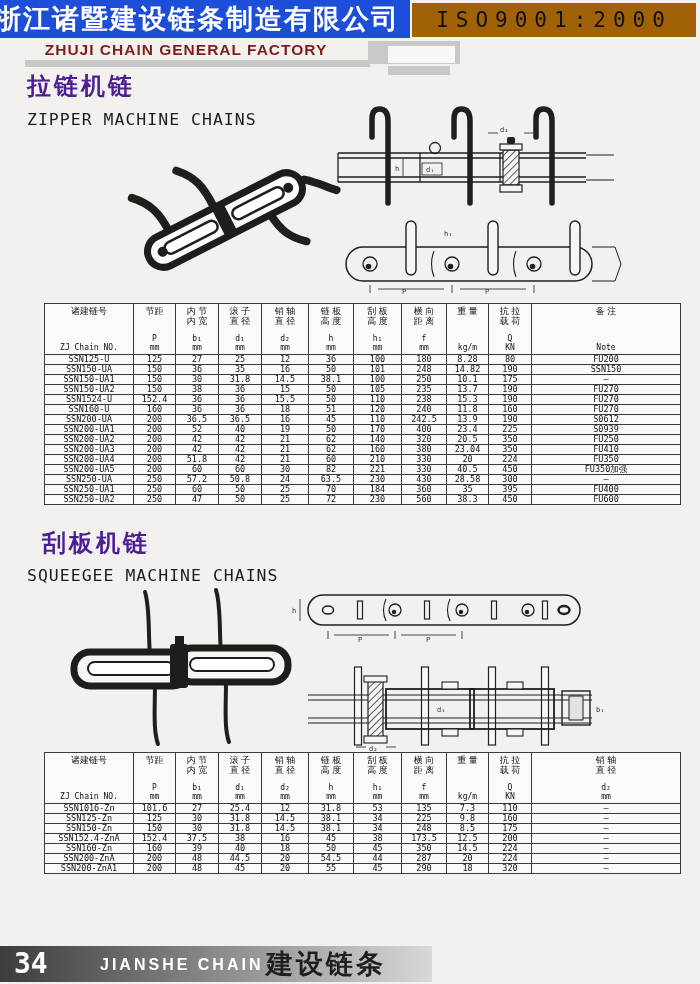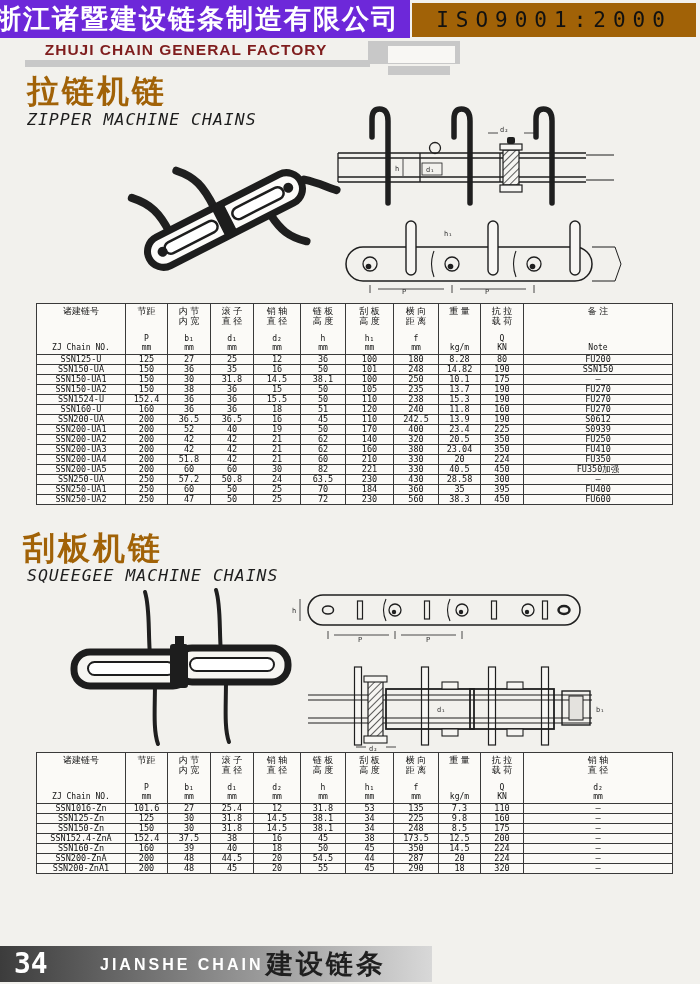--- a/index.html
+++ b/index.html
@@ -1,43 +1,43 @@
 <!DOCTYPE html>
 <html><head>
 <meta charset="utf-8">
 <style>
   html,body{margin:0;padding:0;}
   body{background:#d8d6d2;font-family:"Liberation Sans",sans-serif;}
   .page{position:relative;width:700px;height:984px;background:#f2f1ed;overflow:hidden;margin:0 auto;}
 
   
-  .co-bar{position:absolute;left:0;top:0;width:410px;height:38px;background:#6d28d9;overflow:hidden;}
+  .co-bar{position:absolute;left:0;top:0;width:410px;height:38px;background:#1d4ed8;overflow:hidden;}
   .co-bar span{display:block;color:#fff;font-weight:bold;font-size:27px;line-height:39px;letter-spacing:2px;text-indent:-6px;white-space:nowrap;}
   .iso-band{position:absolute;left:412px;top:3px;width:284px;height:34px;background:#a16207;text-align:center;}
   .iso-band span{font-family:"DejaVu Sans Mono",monospace;font-size:21px;line-height:34px;letter-spacing:7px;color:#111;white-space:nowrap;}
   .factory-en{position:absolute;left:0;top:38px;width:372px;height:24px;text-align:center;font-weight:bold;font-size:15.5px;line-height:24px;letter-spacing:1px;color:#7f1d1d;}
   .d-grayblock{position:absolute;left:368px;top:41px;width:92px;height:23px;background:#c8c8c8;}
   .d-whiteblock{position:absolute;left:388px;top:46px;width:67px;height:17px;background:#f8f7f4;}
   .d-strip1{position:absolute;left:25px;top:60px;width:345px;height:7px;background:#c8c8c8;}
   .d-strip2{position:absolute;left:388px;top:66px;width:62px;height:9px;background:#c8c8c8;}
 
   
-  .sec-cn{position:absolute;font-weight:bold;font-size:32px;letter-spacing:3px;color:#a16207;}
-  .sec-en{position:absolute;font-family:"DejaVu Sans Mono",monospace;font-size:16.5px;letter-spacing:1px;color:#1d1d1d;font-style:italic;}
+  .sec-cn{position:absolute;font-weight:bold;font-size:24px;letter-spacing:3px;color:#4c1d95;}
+  .sec-en{position:absolute;font-family:"DejaVu Sans Mono",monospace;font-size:16.5px;letter-spacing:1px;color:#1d1d1d;}
   #sec1-cn{left:27px;top:70px;}  #sec1-en{left:27px;top:110px;}
-  #sec2-cn{left:23px;top:527px;} #sec2-en{left:27px;top:566px;}
+  #sec2-cn{left:42px;top:527px;} #sec2-en{left:27px;top:566px;}
 
   
   .drawing{position:absolute;}
   .drawing svg{display:block;overflow:visible;}
   .tl{stroke:#1f1f1f;fill:none;}
   .dim{fill:#333;font-size:7px;font-family:"DejaVu Sans Mono",monospace;}
 
   
-  table.spec{position:absolute;left:36px;border-collapse:collapse;table-layout:fixed;background:#fbfaf7;}
+  table.spec{position:absolute;left:44px;border-collapse:collapse;table-layout:fixed;background:#fbfaf7;}
   #table1{top:303px;} #table2{top:752px;}
   table.spec th,table.spec td{border:1px solid #3a3a3a;padding:0;text-align:center;vertical-align:middle;}
   table.spec td{height:9px;font-size:8.5px;line-height:9px;font-family:"DejaVu Sans Mono","DejaVu Sans",monospace;color:#111;white-space:nowrap;}
   .hwrap{height:46px;display:flex;flex-direction:column;justify-content:space-between;padding:2px 0;}
   .htop div{font-size:9px;line-height:10px;font-weight:normal;color:#111;}
   .hbot div{font-size:8px;line-height:9px;font-family:"DejaVu Sans Mono","DejaVu Sans",monospace;font-weight:normal;color:#111;}
 
   
   .footer-bar{position:absolute;left:0;top:946px;width:432px;height:36px;background:linear-gradient(to right,#3c3c3c,#d8d8d8);}
   .f-num{position:absolute;left:14px;top:946px;color:#fff;font-weight:bold;font-size:28px;line-height:36px;font-family:"DejaVu Sans Mono",monospace;}

